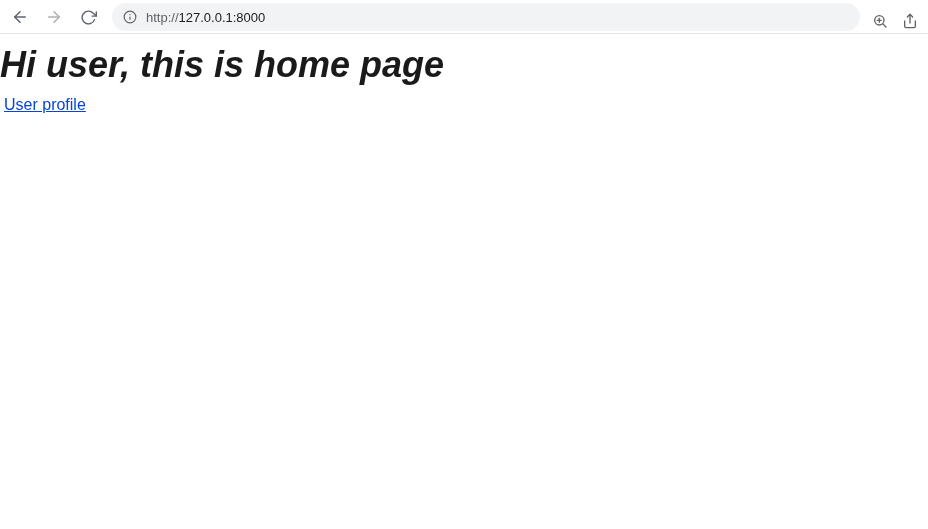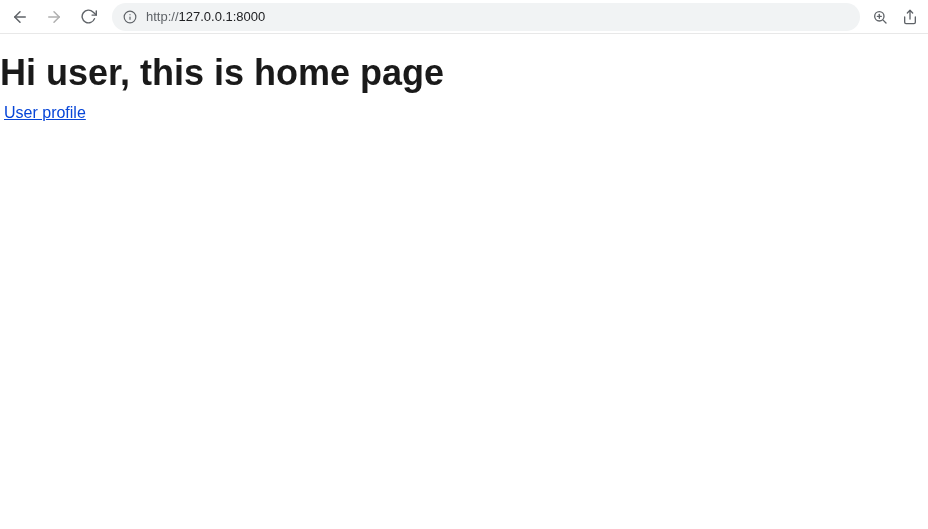--- a/index.html
+++ b/index.html
@@ -7,22 +7,22 @@
       font-family: "Segoe UI", Arial, sans-serif;
       width: 928px;
       height: 529px;
       overflow: hidden;
       background: #fff;
     }
     .toolbar {
       height: 34px;
       background: #fff;
       display: flex;
-      align-items: center;
-      padding: 8px 6px;
+      align-items: flex-end;
+      padding: 2px 6px;
       gap: 6px;
       border-bottom: 1px solid #e8e8e8;
     }
     .nav-btn {
       width: 28px;
       height: 28px;
       display: flex;
       align-items: center;
       justify-content: center;
       border-radius: 50%;
@@ -69,22 +69,23 @@
       justify-content: center;
       color: #5f6368;
     }
     .page {
       padding: 8px 0 0 0;
     }
     .page h1 {
       font-size: 36px;
       font-weight: 700;
       color: #1a1a1a;
-      margin: 10px 0 10px 0;
+      margin: 2px 0 10px 0;
       padding-left: 0;
+      font-style: italic;
     }
     .page a.link {
       color: #0645d8;
       text-decoration: underline;
       font-size: 16px;
       padding-left: 4px;
       display: inline-block;
     }
   </style>
 </head>

